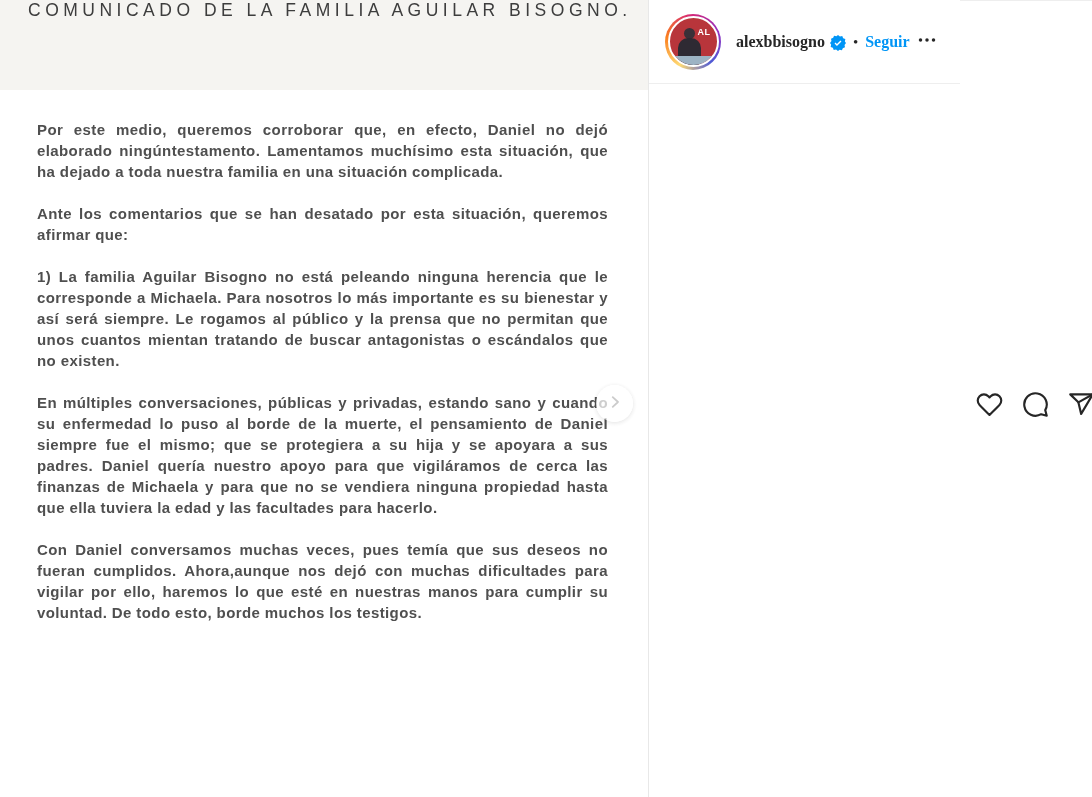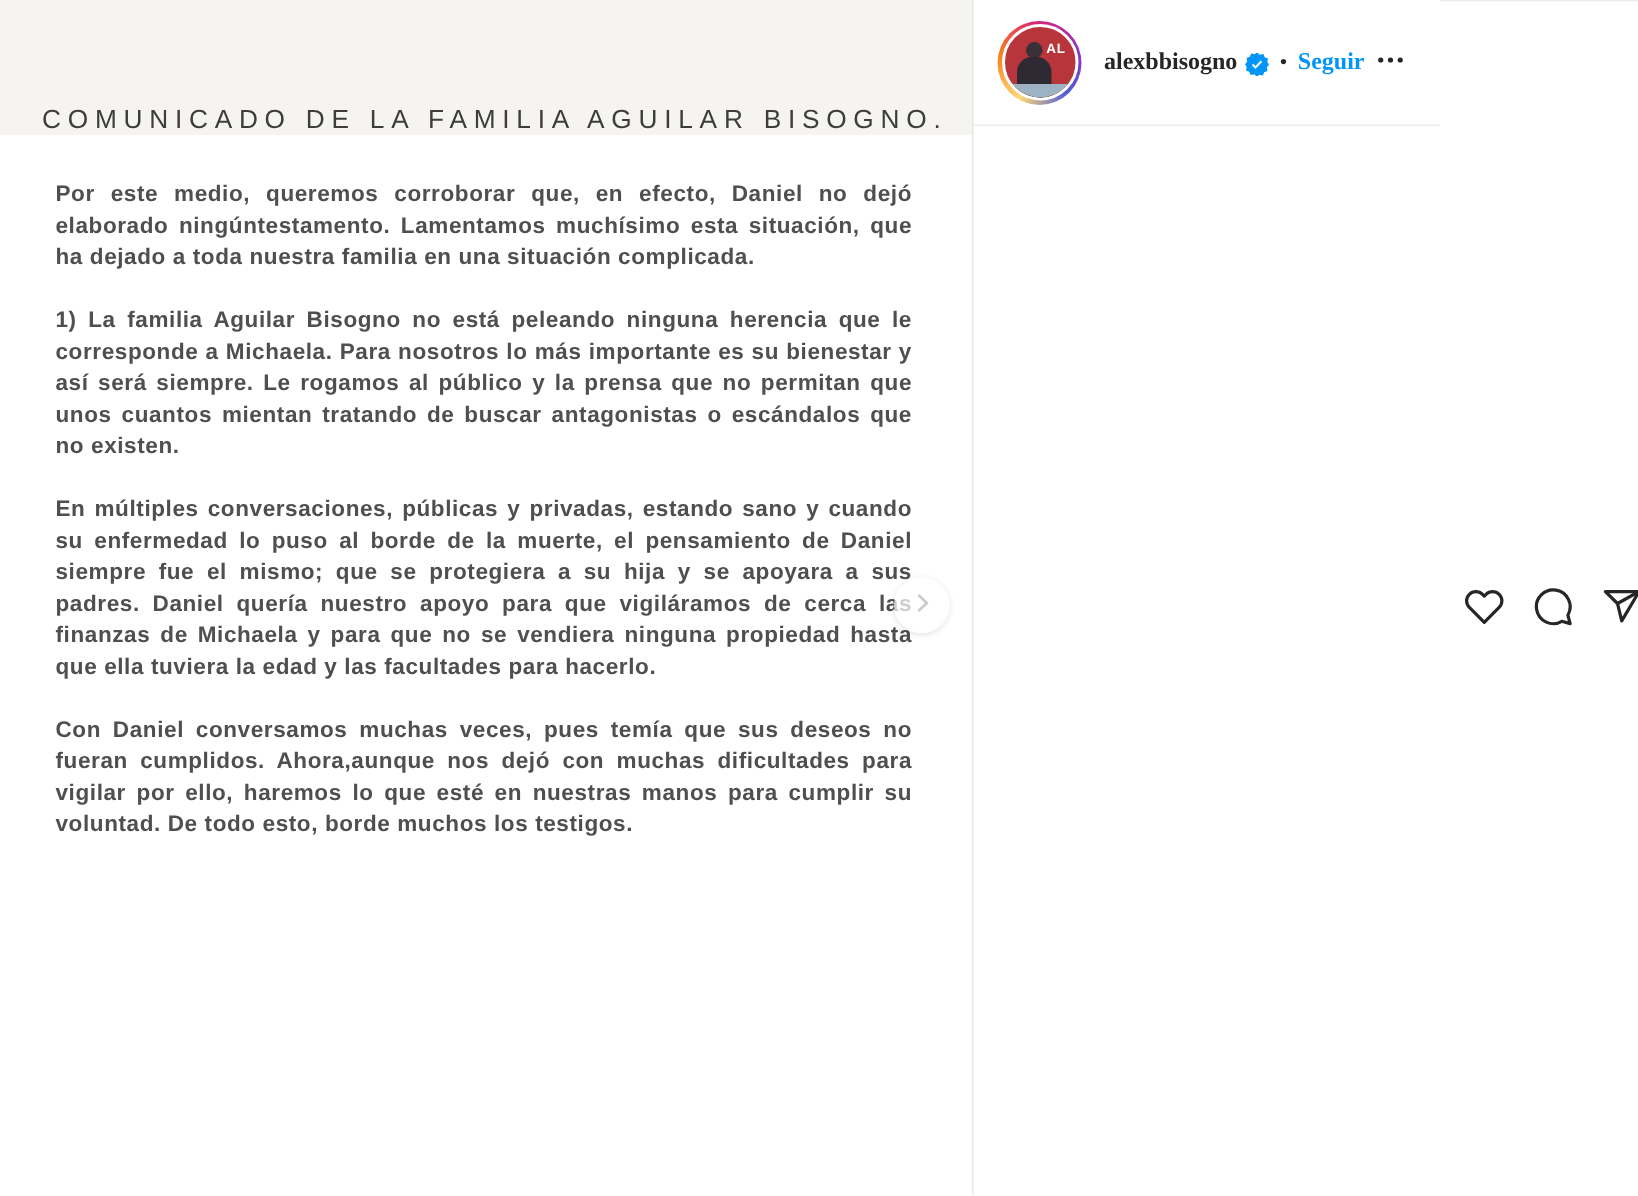--- a/index.html
+++ b/index.html
@@ -2,21 +2,21 @@
 <html><head>
 <meta charset="utf-8">
 <style>
   * { margin:0; padding:0; box-sizing:border-box; }
   html,body { background:#fff; }
   body { font-family:"Liberation Sans", sans-serif; }
   .app { width:1092px; height:797px; display:flex; background:#fff; overflow:hidden; }
 
   
   .media-pane { width:648px; height:797px; position:relative; overflow:hidden; background:#fff; flex:none; }
-  .title-band { height:90px; background:#f5f4f1; display:flex; align-items:flex-end; padding:0 16px 0 28px; }
+  .title-band { height:90px; background:#f5f4f1; display:flex; align-items:flex-start; padding:0 16px 0 28px; }
   .statement-title {
     font-size:17.5px; font-weight:400; letter-spacing:4.5px; color:#3d3d3d;
     font-family:"Liberation Sans", sans-serif;
   }
   .statement-body { padding:29px 40px 0 37px; }
   .statement-body p {
     font-size:15px; line-height:21px; color:#4f4f4f; letter-spacing:0.4px;
     text-align:justify; margin:0 0 21px 0; font-weight:700;
   }
   .next-btn {
@@ -63,20 +63,21 @@
 <body>
 
 <div class="app">
 
   <div class="media-pane">
     <div class="title-band">
       <div class="statement-title">COMUNICADO DE LA FAMILIA AGUILAR BISOGNO.</div>
     </div>
     <div class="statement-body">
       <p>Por este medio, queremos corroborar que, en efecto, Daniel no dejó elaborado ningúntestamento. Lamentamos muchísimo esta situación, que ha dejado a toda nuestra familia en una situación complicada.</p>
+      <p>Ante los comentarios que se han desatado por esta situación, queremos afirmar que:</p>
       <p>1) La familia Aguilar Bisogno no está peleando ninguna herencia que le corresponde a Michaela. Para nosotros lo más importante es su bienestar y así será siempre. Le rogamos al público y la prensa que no permitan que unos cuantos mientan tratando de buscar antagonistas o escándalos que no existen.</p>
       <p>En múltiples conversaciones, públicas y privadas, estando sano y cuando su enfermedad lo puso al borde de la muerte, el pensamiento de Daniel siempre fue el mismo; que se protegiera a su hija y se apoyara a sus padres. Daniel quería nuestro apoyo para que vigiláramos de cerca las finanzas de Michaela y para que no se vendiera ninguna propiedad hasta que ella tuviera la edad y las facultades para hacerlo.</p>
       <p>Con Daniel conversamos muchas veces, pues temía que sus deseos no fueran cumplidos. Ahora,aunque nos dejó con muchas dificultades para vigilar por ello, haremos lo que esté en nuestras manos para cumplir su voluntad. De todo esto, borde muchos los testigos.</p>
     </div>
     <button class="next-btn">
       <span>
         <svg width="18" height="18" viewBox="0 0 24 24" fill="none" stroke="#c3c3c3" stroke-width="2.4" stroke-linecap="round" stroke-linejoin="round">
             <polyline points="9 5.5 16 12 9 18.5"></polyline>
           </svg>
       </span>

